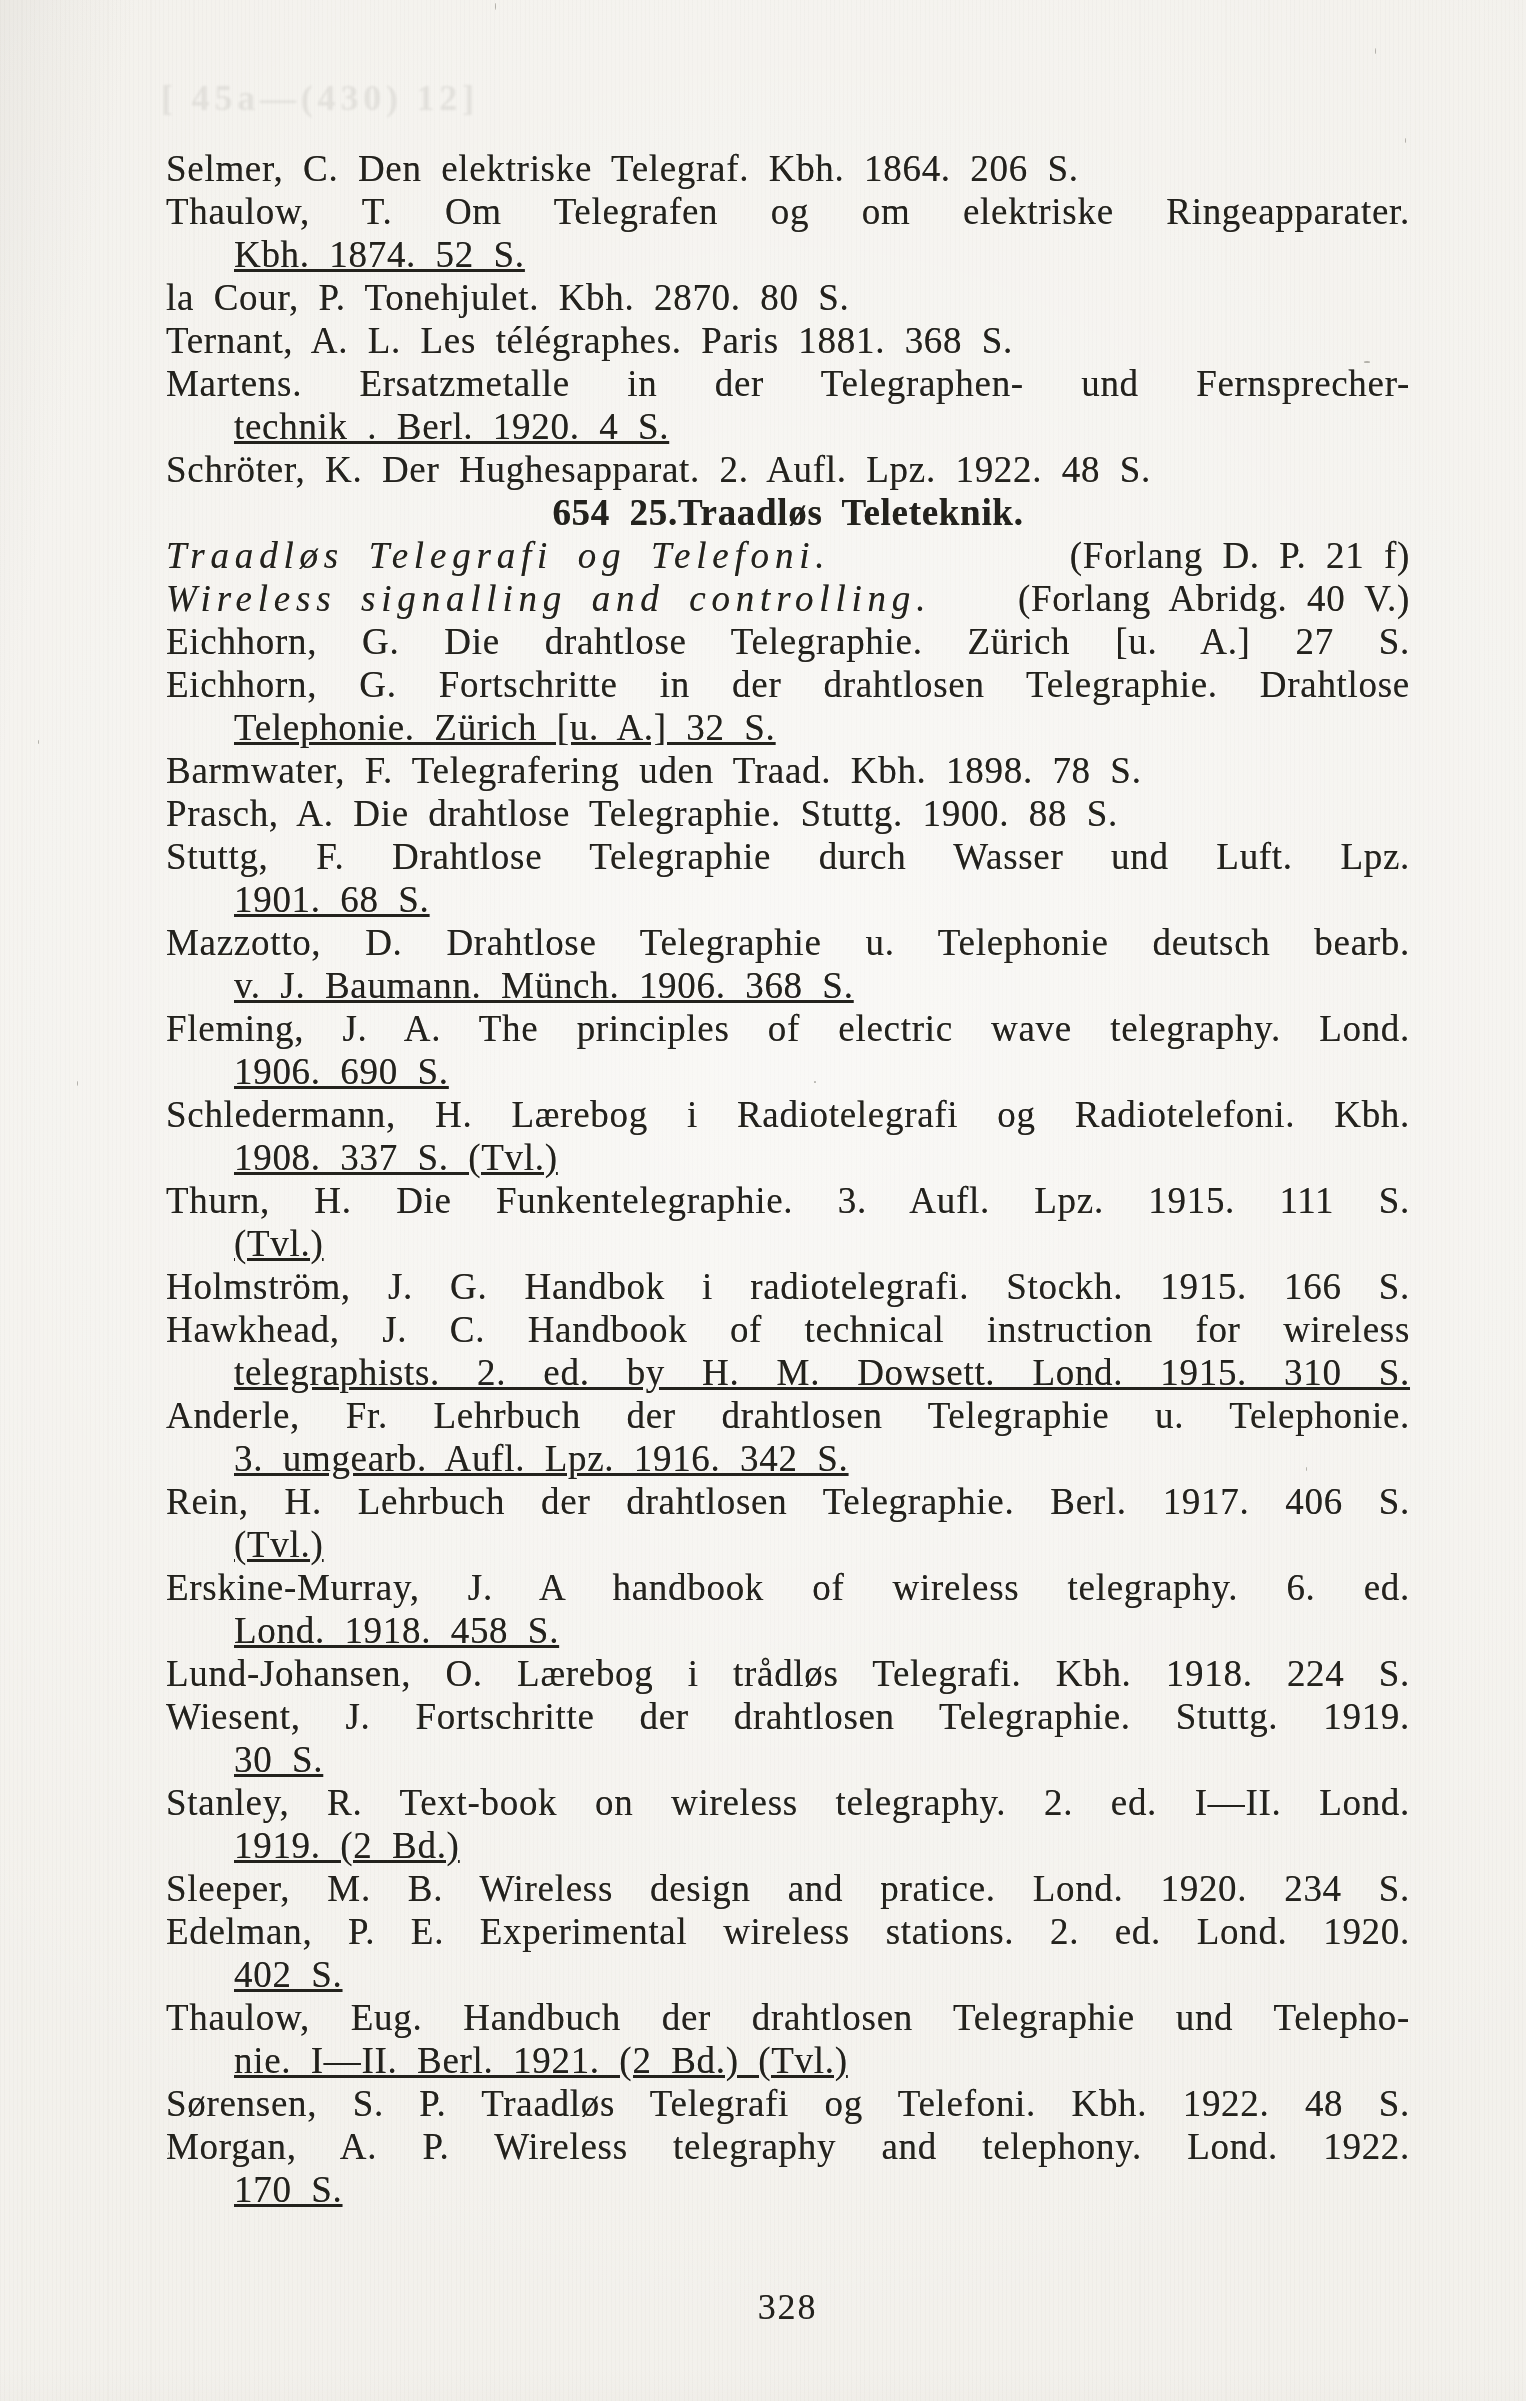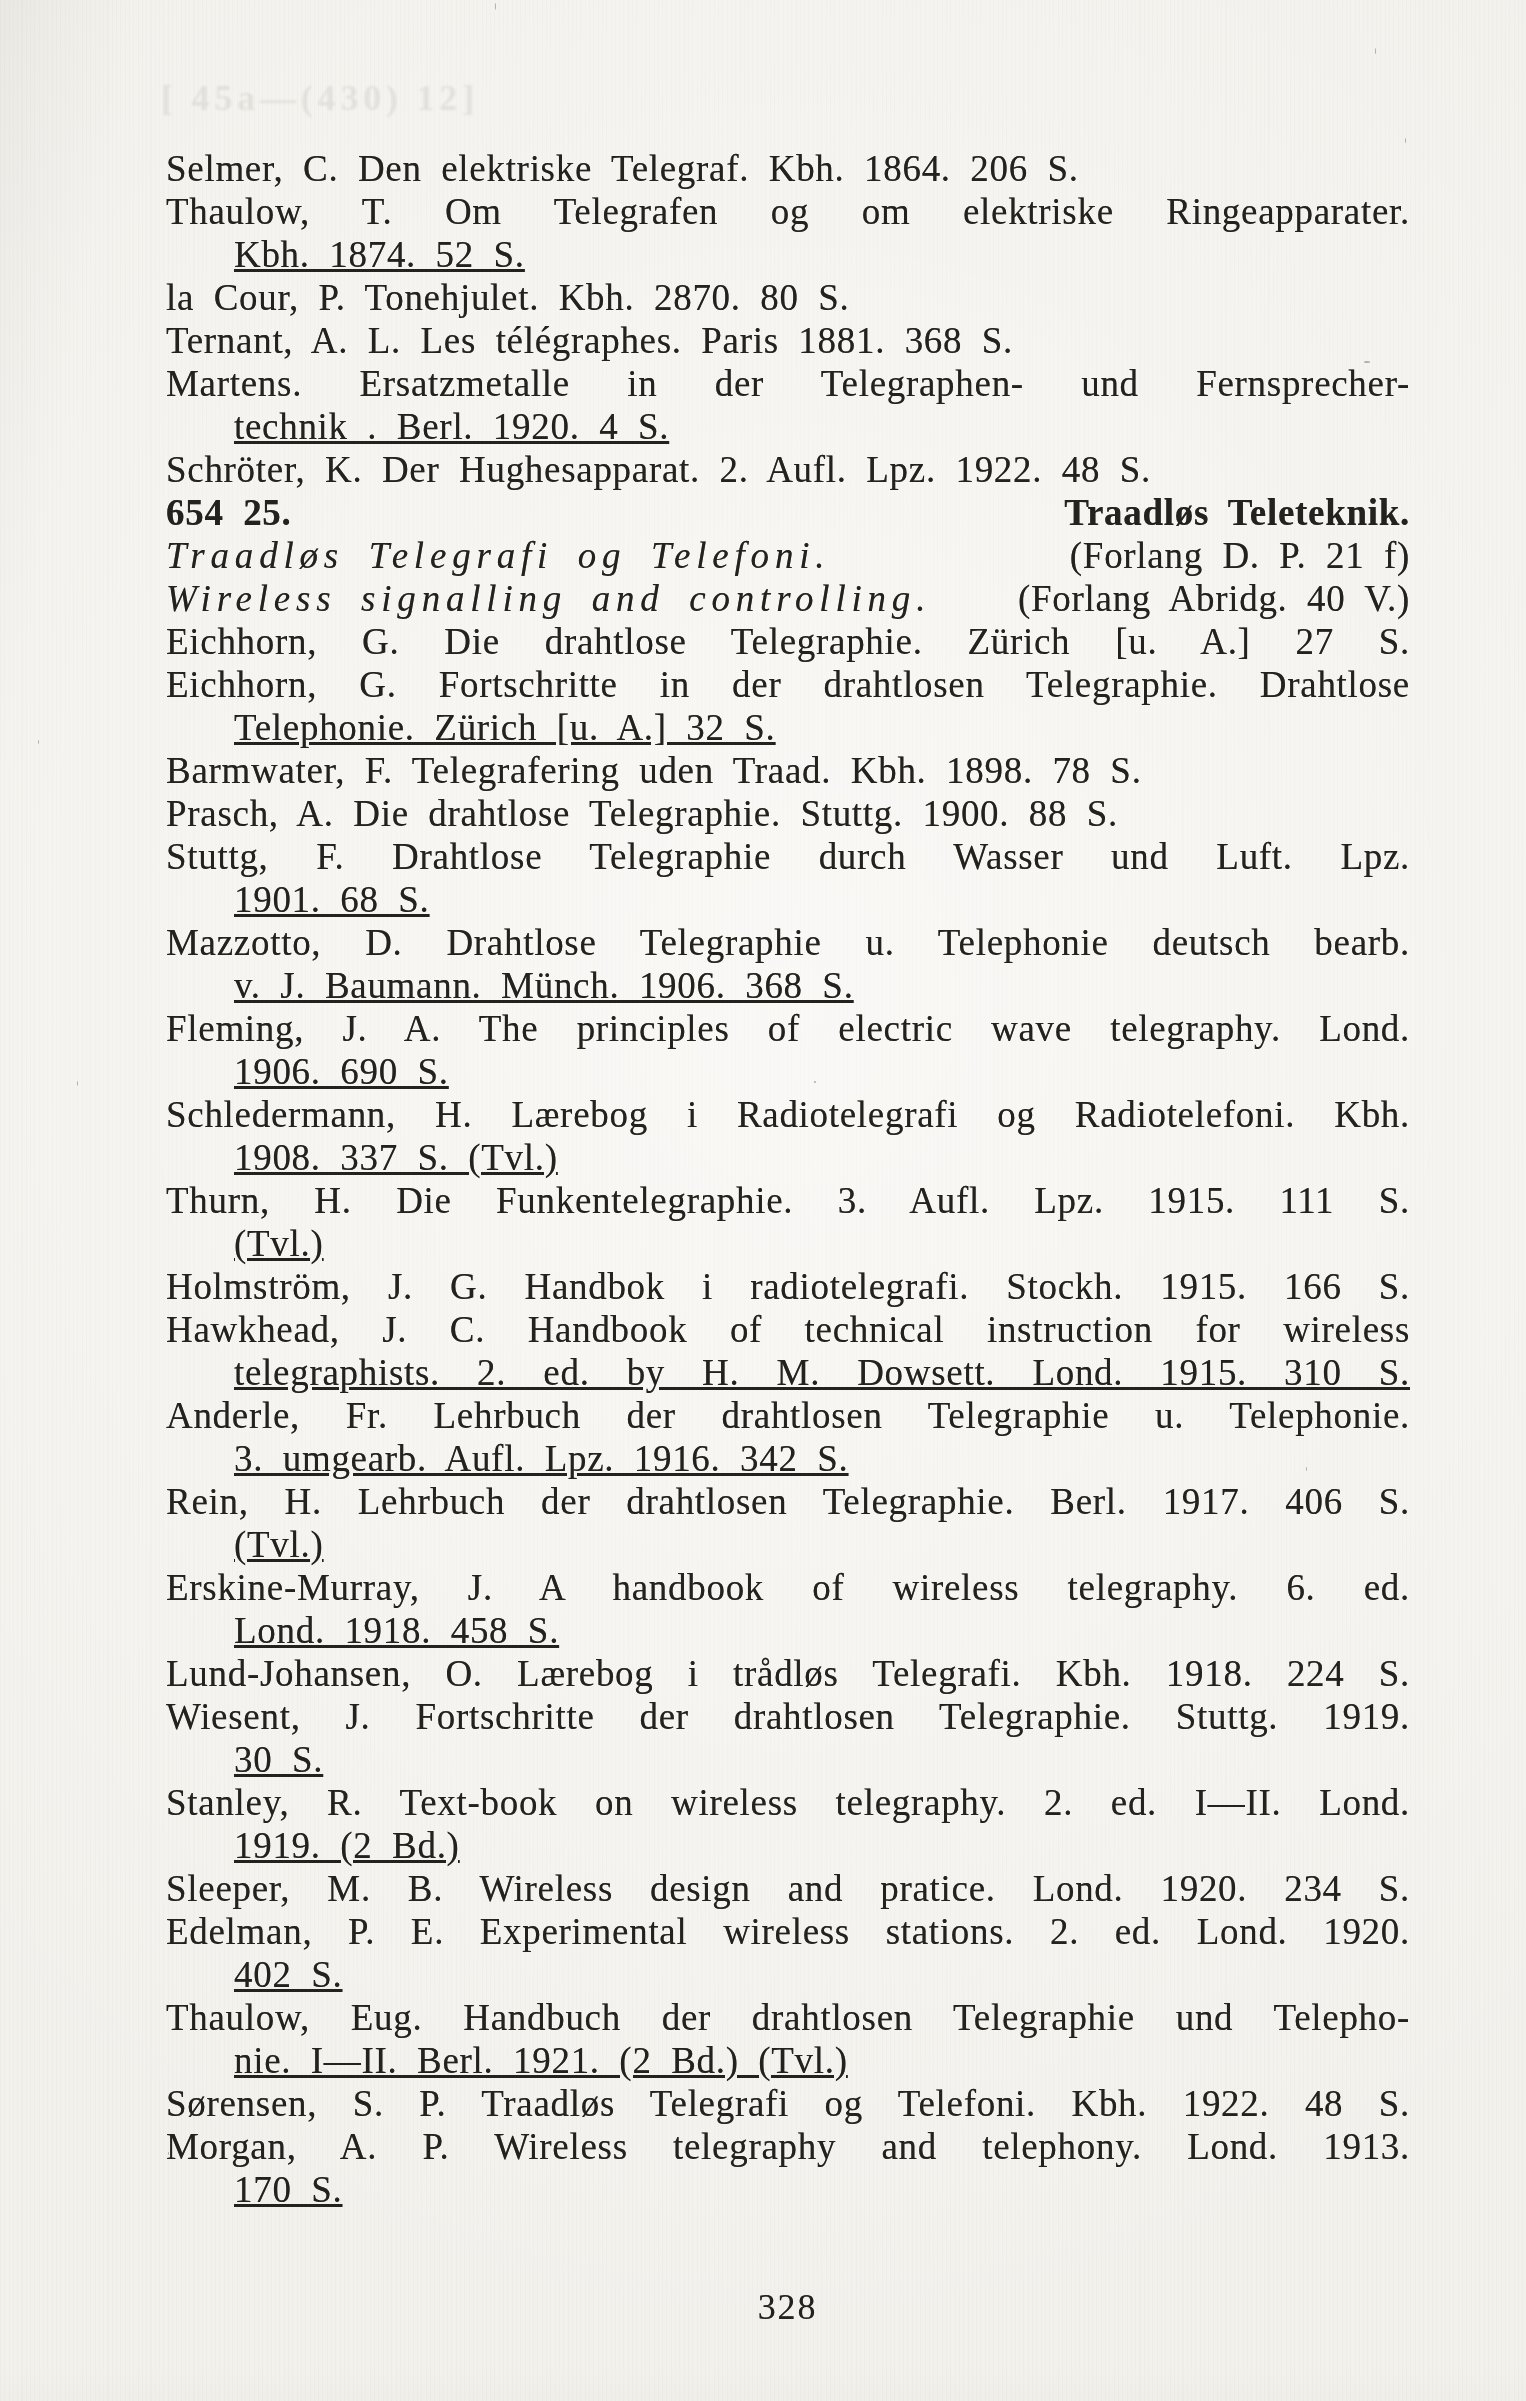--- a/index.html
+++ b/index.html
@@ -40,21 +40,21 @@
     white-space: normal;
     text-align: justify;
     text-align-last: justify;
     overflow: hidden;
   }
   .line.indent { padding-left: 68px; text-decoration: underline; }
 
   .author { font-weight: 400; }
 
   .row { display: flex; justify-content: space-between; }
-  .row.boldrow { font-weight: 700; }
+  .row.boldrow { font-weight: 700; justify-content: center; }
   .row:not(.boldrow) .row-left { letter-spacing: 5.8px; font-style: italic; }
 
   .page-number {
     position: absolute;
     top: 2286px;
     left: 0;
     width: 100%;
     height: 43px;
     line-height: 43px;
     text-align: center;
@@ -139,21 +139,21 @@
       <div class="line fill"><span class="author">Wiesent, J.</span> <span class="entry-text">Fortschritte der drahtlosen Telegraphie. Stuttg. 1919.</span></div>
       <div class="line indent"><span class="entry-text">30 S.</span></div>
       <div class="line fill"><span class="author">Stanley, R.</span> <span class="entry-text">Text-book on wireless telegraphy. 2. ed. I—II. Lond.</span></div>
       <div class="line indent"><span class="entry-text">1919. (2 Bd.)</span></div>
       <div class="line fill"><span class="author">Sleeper, M. B.</span> <span class="entry-text">Wireless design and pratice. Lond. 1920. 234 S.</span></div>
       <div class="line fill"><span class="author">Edelman, P. E.</span> <span class="entry-text">Experimental wireless stations. 2. ed. Lond. 1920.</span></div>
       <div class="line indent"><span class="entry-text">402 S.</span></div>
       <div class="line fill"><span class="author">Thaulow, Eug.</span> <span class="entry-text">Handbuch der drahtlosen Telegraphie und Telepho-</span></div>
       <div class="line indent"><span class="entry-text">nie. I—II. Berl. 1921. (2 Bd.) (Tvl.)</span></div>
       <div class="line fill"><span class="author">Sørensen, S. P.</span> <span class="entry-text">Traadløs Telegrafi og Telefoni. Kbh. 1922. 48 S.</span></div>
-      <div class="line fill"><span class="author">Morgan, A. P.</span> <span class="entry-text">Wireless telegraphy and telephony. Lond. 1913.</span></div>
+      <div class="line fill"><span class="author">Morgan, A. P.</span> <span class="entry-text">Wireless telegraphy and telephony. Lond. 1922.</span></div>
       <div class="line indent"><span class="entry-text">170 S.</span></div>
     </div>
 
   <div class="page-number">328</div>
 
   <div class="speck" style="left:495px;top:2.9px;width:1.4px;height:6.7px;"></div>
   <div class="speck" style="left:1375px;top:48px;width:1px;height:5.8px;"></div>
   <div class="speck" style="left:1405px;top:138px;width:1.4px;height:4.8px;"></div>
   <div class="speck" style="left:1364px;top:361px;width:5.8px;height:1.9px;"></div>
   <div class="speck" style="left:38px;top:740px;width:1.4px;height:3.8px;"></div>

